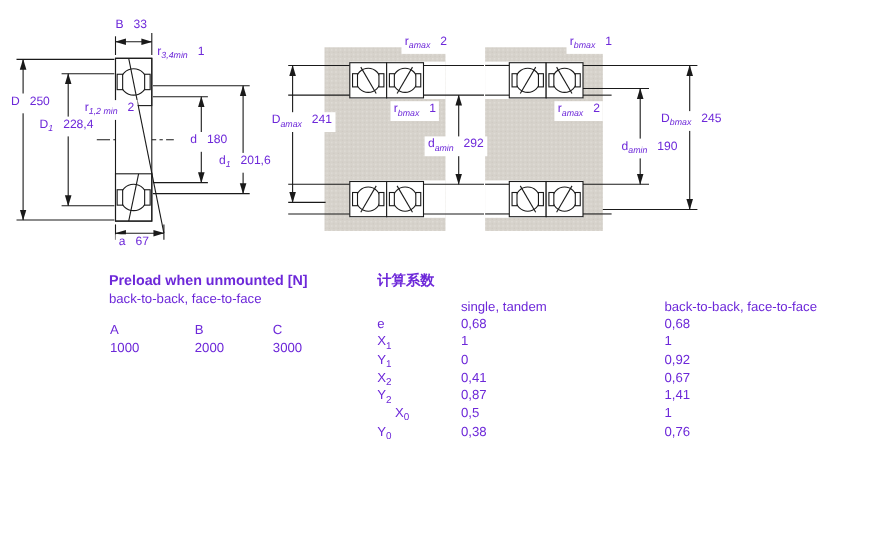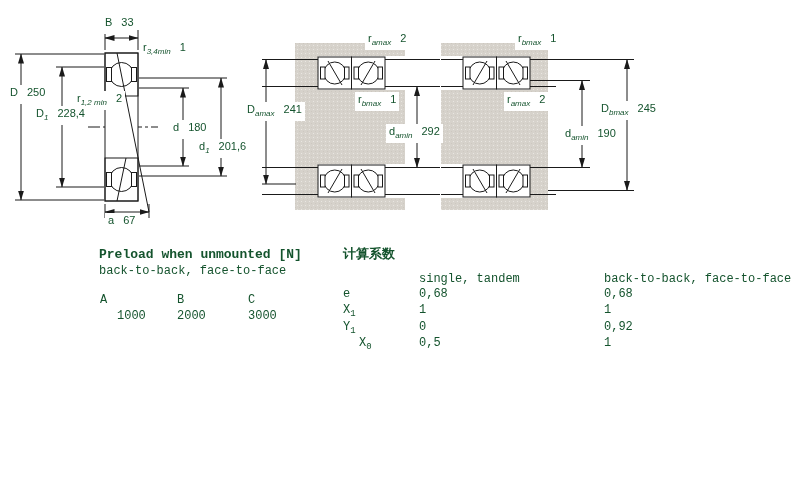--- a/index.html
+++ b/index.html
@@ -1,27 +1,27 @@
 <!DOCTYPE html>
 <html><head>
 <meta charset="utf-8">
 <style>
   html,body{margin:0;padding:0;background:#fff;}
   #page{position:relative;width:800px;height:500px;background:#fff;overflow:hidden;
-        font-family:"Liberation Sans",sans-serif;color:#14532d;}
+        font-family:"Liberation Sans",sans-serif;color:#6d28d9;}
   #art{position:absolute;left:0;top:0;}
   .ln{stroke:#1a1a1a;stroke-width:1;fill:none;}
   .fw{fill:#ffffff;stroke:#1a1a1a;stroke-width:1;}
   .dimln{stroke:#1a1a1a;stroke-width:1;fill:none;marker-start:url(#arr);marker-end:url(#arr);}
   .axis{stroke:#1a1a1a;stroke-width:1;stroke-dasharray:12 3 3 3;}
   .dim{position:absolute;font-size:11px;line-height:12px;background:#fff;padding:1px 3px;
        white-space:nowrap;}
   .dim .sub{font-size:8px;vertical-align:-3px;font-style:italic;}
   .dim .val{margin-left:9px;}
-  .tbl{position:absolute;font-family:Liberation Mono, monospace;font-size:12px;line-height:14px;}
+  .tbl{position:absolute;font-family:Liberation Sans, sans-serif;font-size:12px;line-height:14px;}
   .tbl .title{font-weight:bold;font-size:13px;white-space:nowrap;}
   .abs{position:absolute;white-space:nowrap;}
   .frow{position:relative;height:16.3px;}
   .tsub{font-size:9px;vertical-align:-3px;}
 </style>
 </head>
 <body>
 
 <div id="page">
 
@@ -191,21 +191,21 @@
   <div class="dim" style="left:504px;top:92px"><span class="sym">r</span><span class="sub">amax</span><span class="val">2</span></div>
   <div class="dim" style="left:598px;top:101px"><span class="sym">D</span><span class="sub">bmax</span><span class="val">245</span></div>
   <div class="dim" style="left:562px;top:126px"><span class="sym">d</span><span class="sub">amin</span><span class="val">190</span></div>
 
   <div class="tbl" style="left:99px;top:248px;width:235px;height:80px">
     <div class="abs title" style="left:0;top:0">Preload when unmounted [N]</div>
     <div class="abs" style="left:0;top:16px">back-to-back, face-to-face</div>
     <div class="abs" style="left:1px;top:45px">A</div>
     <div class="abs" style="left:78px;top:45px">B</div>
     <div class="abs" style="left:149px;top:45px">C</div>
-    <div class="abs" style="left:18px;top:61px">1000</div>
+    <div class="abs" style="left:1px;top:61px">1000</div>
     <div class="abs" style="left:78px;top:61px">2000</div>
     <div class="abs" style="left:149px;top:61px">3000</div>
   </div>
 
   <div class="tbl" style="left:343px;top:248px;width:420px;height:160px">
     <div class="abs title" style="left:0;top:0">计算系数</div>
     <div class="abs" style="left:76px;top:24px">single, tandem</div>
     <div class="abs" style="left:261px;top:24px">back-to-back, face-to-face</div>
     <div style="position:absolute;left:0;top:39px;width:420px">
       <div class="frow">
@@ -217,20 +217,35 @@
           <span class="abs" style="left:0"><span>X</span><span class="tsub">1</span></span>
           <span class="abs" style="left:76px">1</span>
           <span class="abs" style="left:261px">1</span>
         </div>
       <div class="frow">
           <span class="abs" style="left:0"><span>Y</span><span class="tsub">1</span></span>
           <span class="abs" style="left:76px">0</span>
           <span class="abs" style="left:261px">0,92</span>
         </div>
       <div class="frow">
+          <span class="abs" style="left:0"><span>X</span><span class="tsub">2</span></span>
+          <span class="abs" style="left:76px">0,41</span>
+          <span class="abs" style="left:261px">0,67</span>
+        </div>
+      <div class="frow">
+          <span class="abs" style="left:0"><span>Y</span><span class="tsub">2</span></span>
+          <span class="abs" style="left:76px">0,87</span>
+          <span class="abs" style="left:261px">1,41</span>
+        </div>
+      <div class="frow">
           <span class="abs" style="left:16px"><span>X</span><span class="tsub">0</span></span>
           <span class="abs" style="left:76px">0,5</span>
           <span class="abs" style="left:261px">1</span>
         </div>
+      <div class="frow">
+          <span class="abs" style="left:0"><span>Y</span><span class="tsub">0</span></span>
+          <span class="abs" style="left:76px">0,38</span>
+          <span class="abs" style="left:261px">0,76</span>
+        </div>
     </div>
   </div>
 
 </div>
 
 </body></html>

